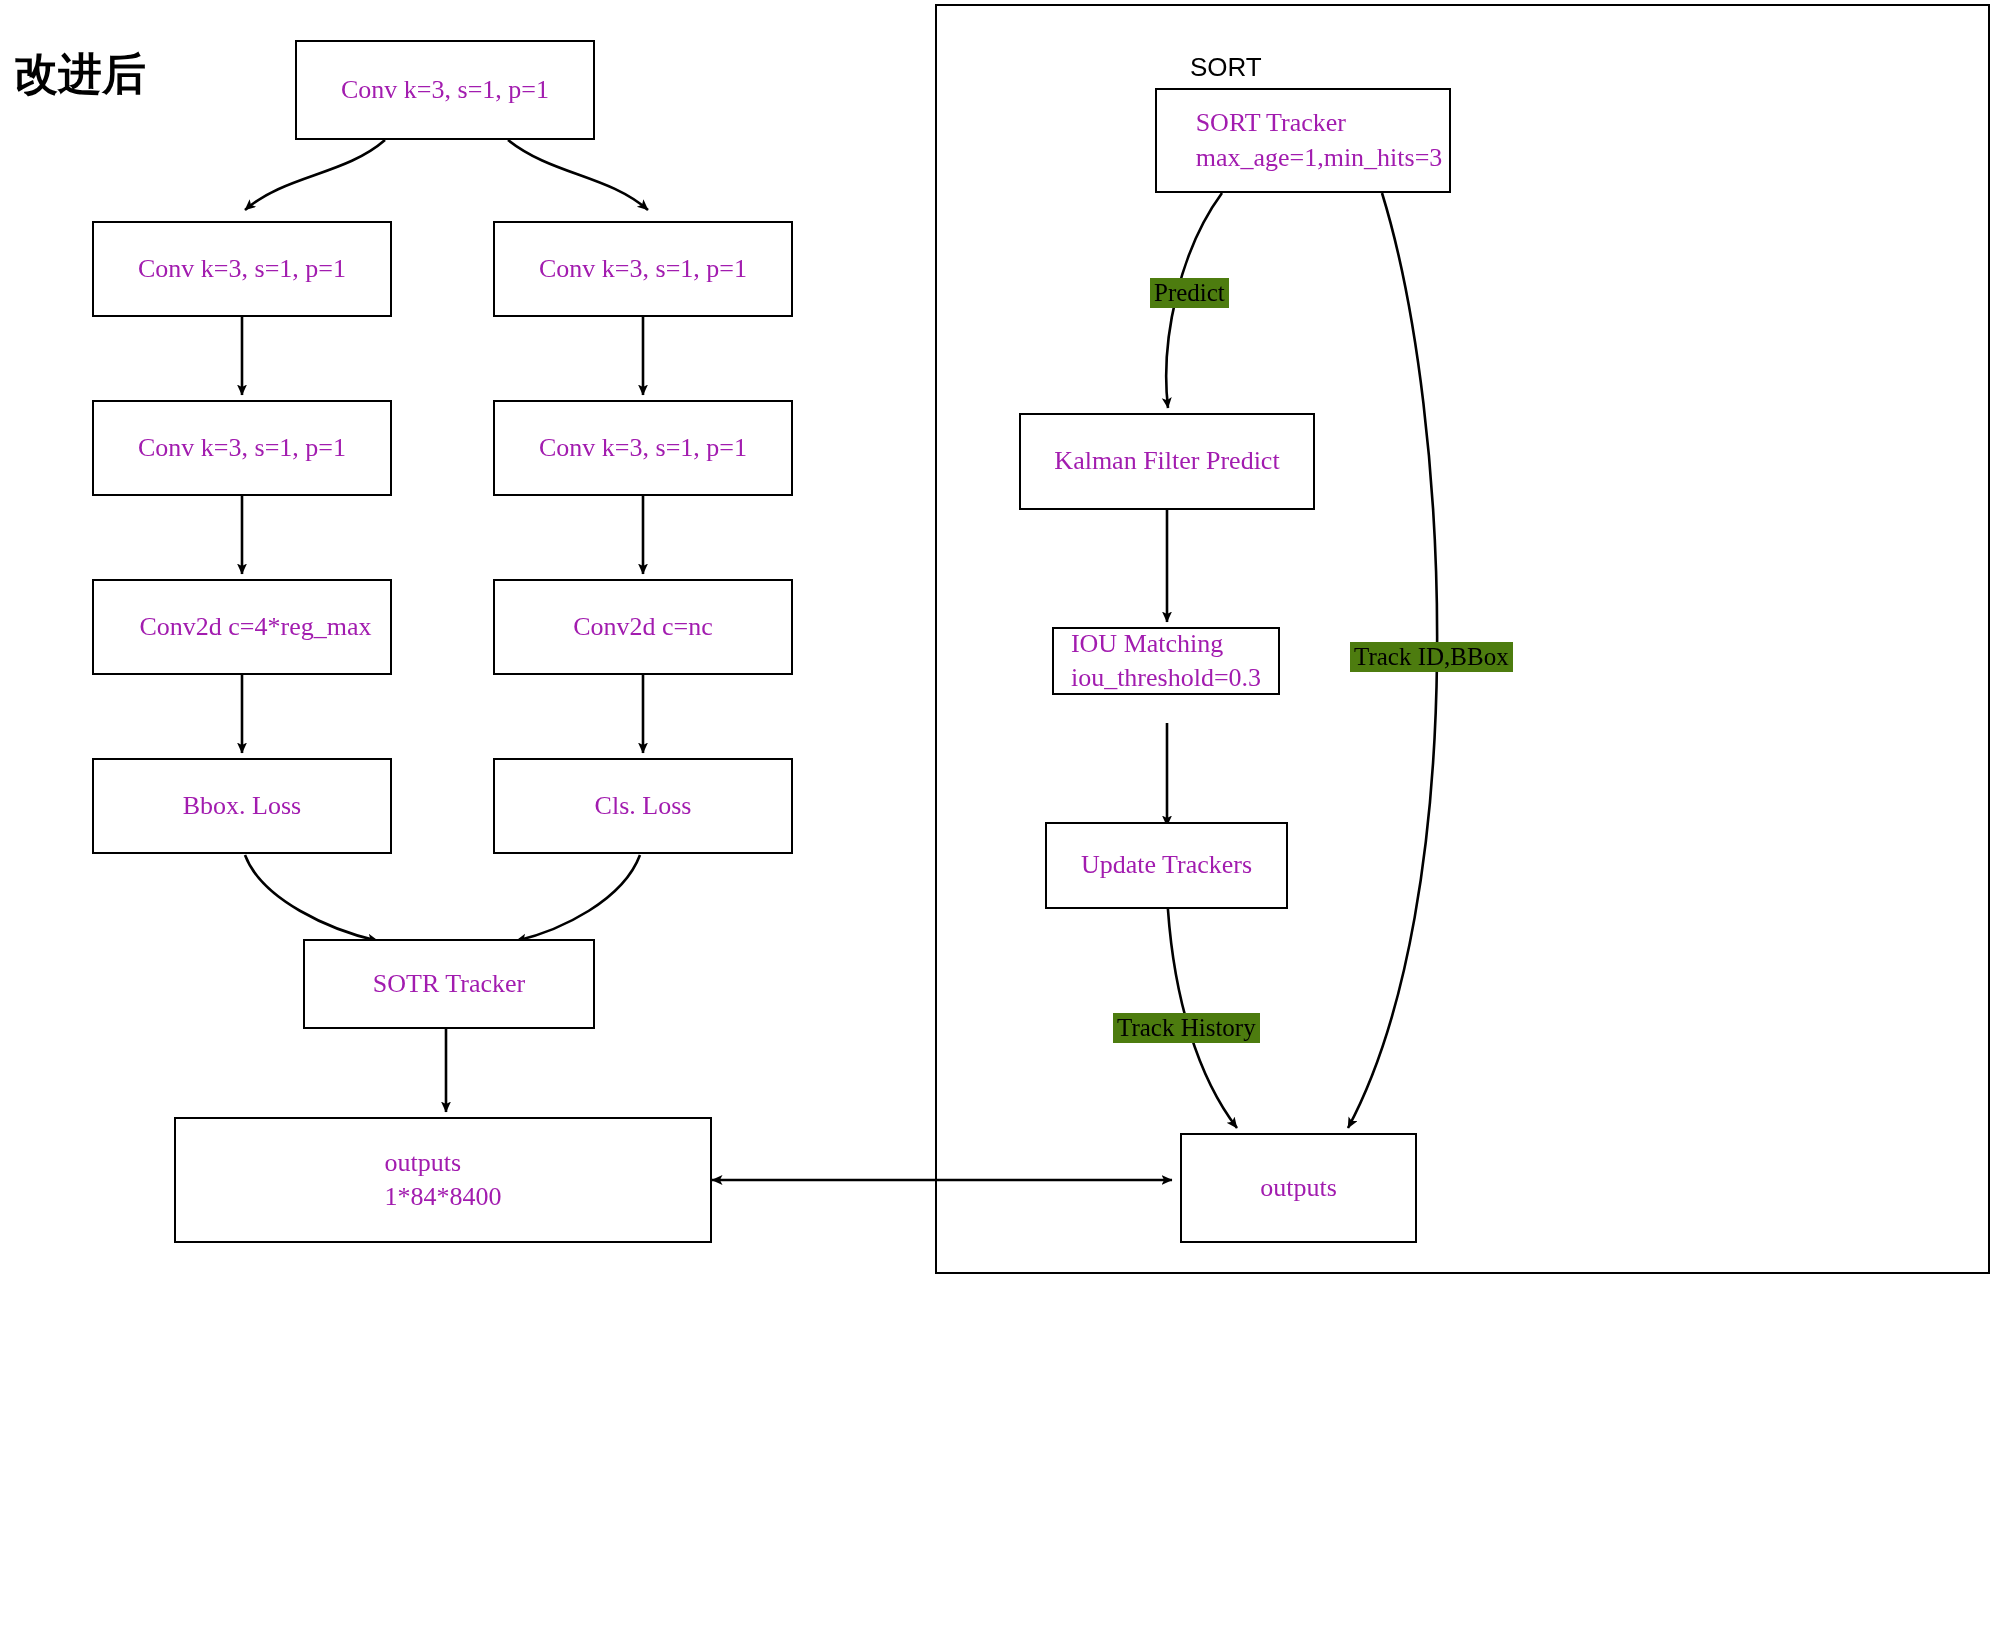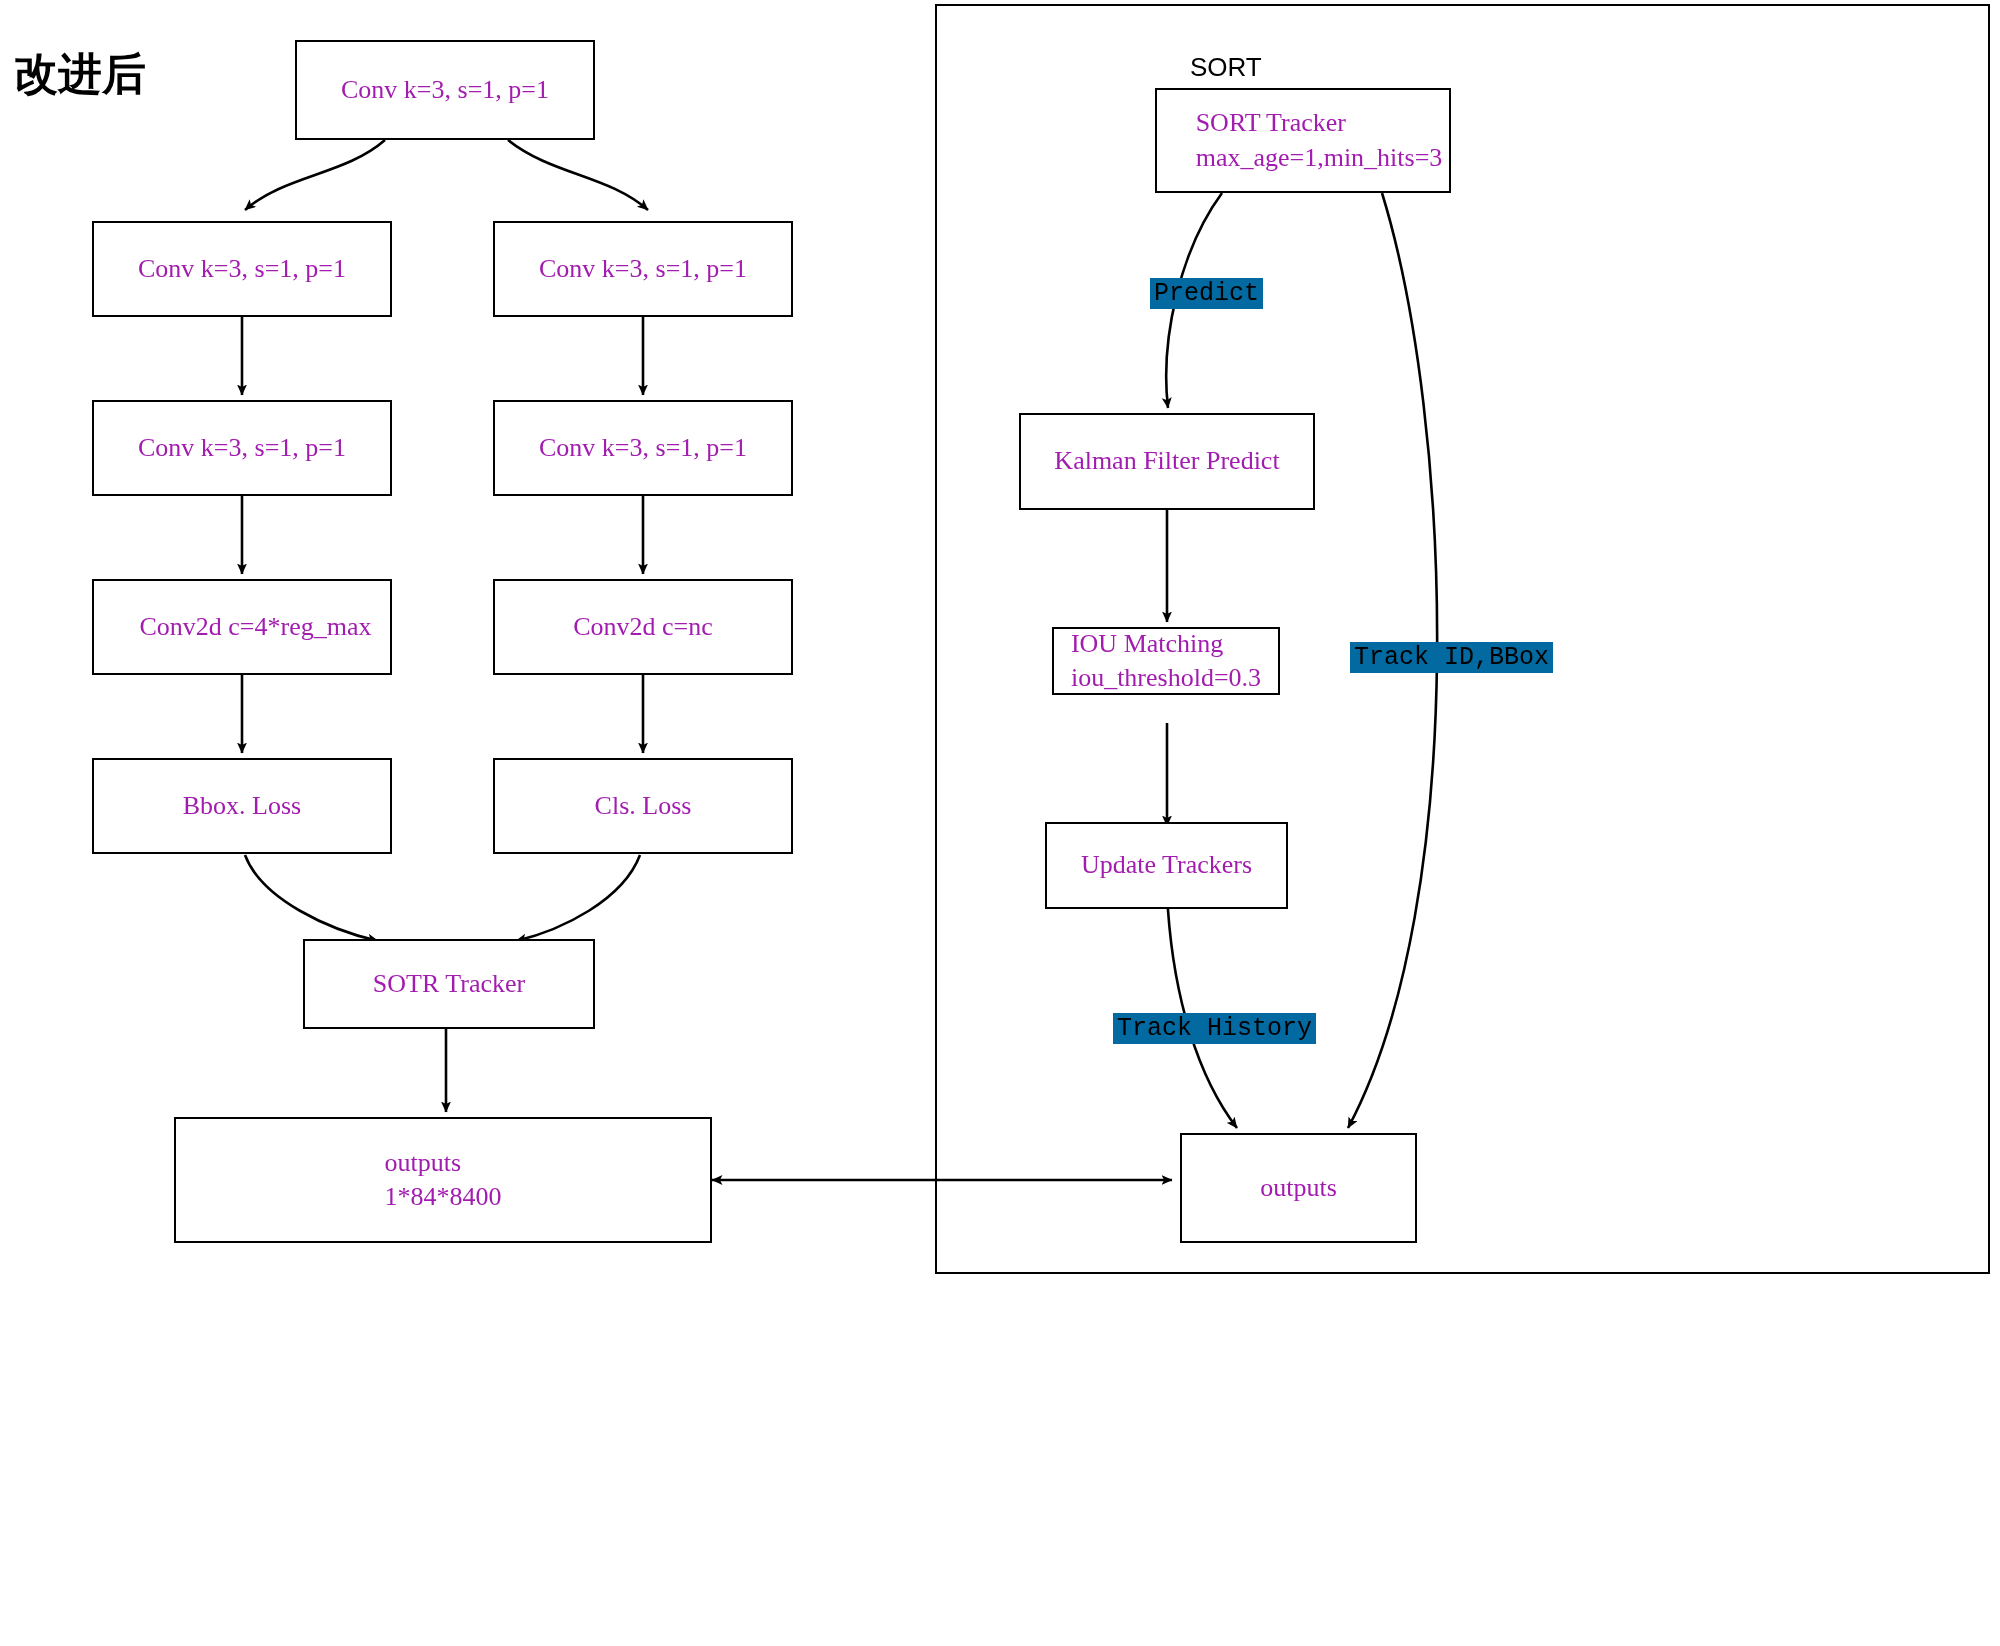--- a/index.html
+++ b/index.html
@@ -54,22 +54,22 @@
     color: #000000;
     font-size: 26px;
     font-family: "Liberation Sans", sans-serif;
     white-space: nowrap;
     z-index: 3;
   }
   .edge-label {
     position: absolute;
     color: #000000;
     font-size: 25px;
-    font-family: Liberation Mono, monospace;
-    background: #0369a1;
+    font-family: Liberation Serif, serif;
+    background: #4d7c0f;
     padding: 1px 4px;
     white-space: nowrap;
     z-index: 4;
   }
   .title-cn {
     position: absolute;
     color: #000000;
     font-size: 44px;
     font-weight: bold;
     font-family: "DejaVu Sans", sans-serif;

